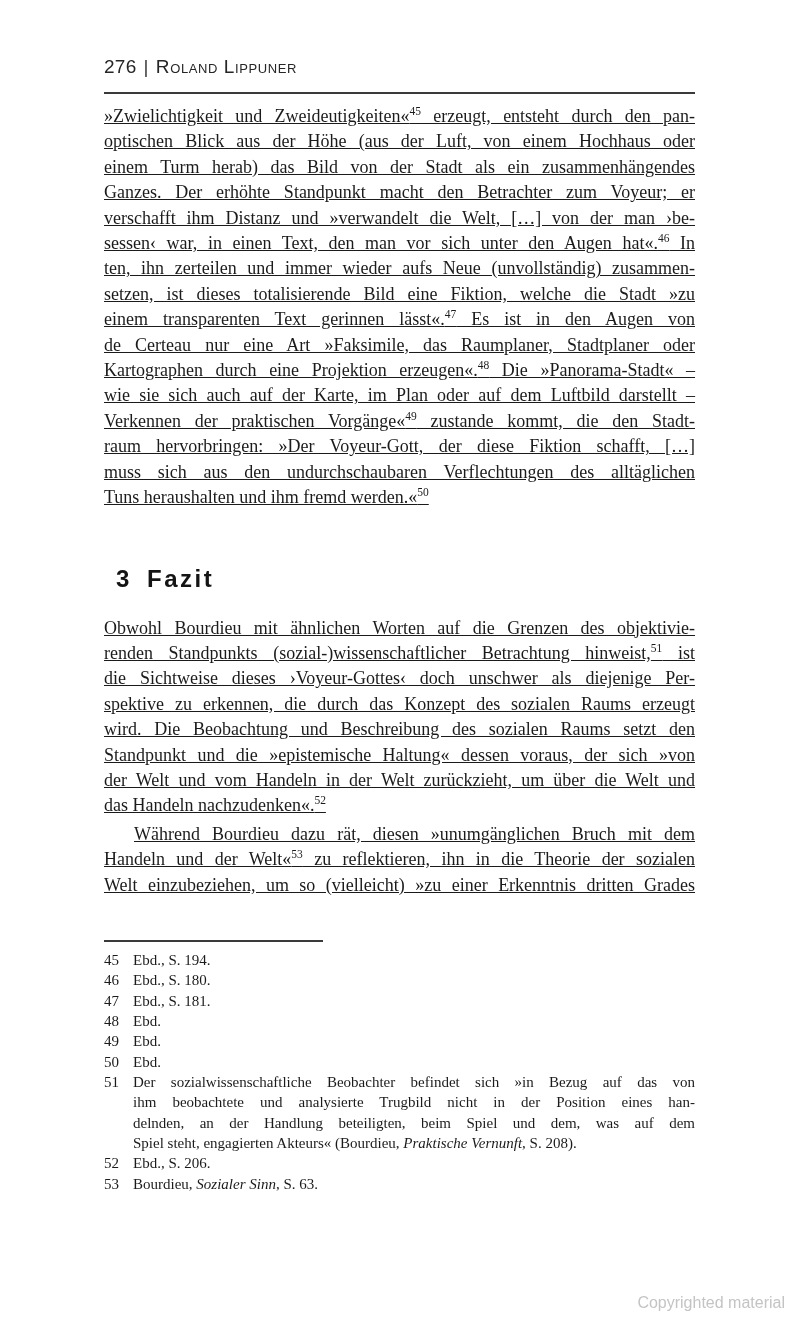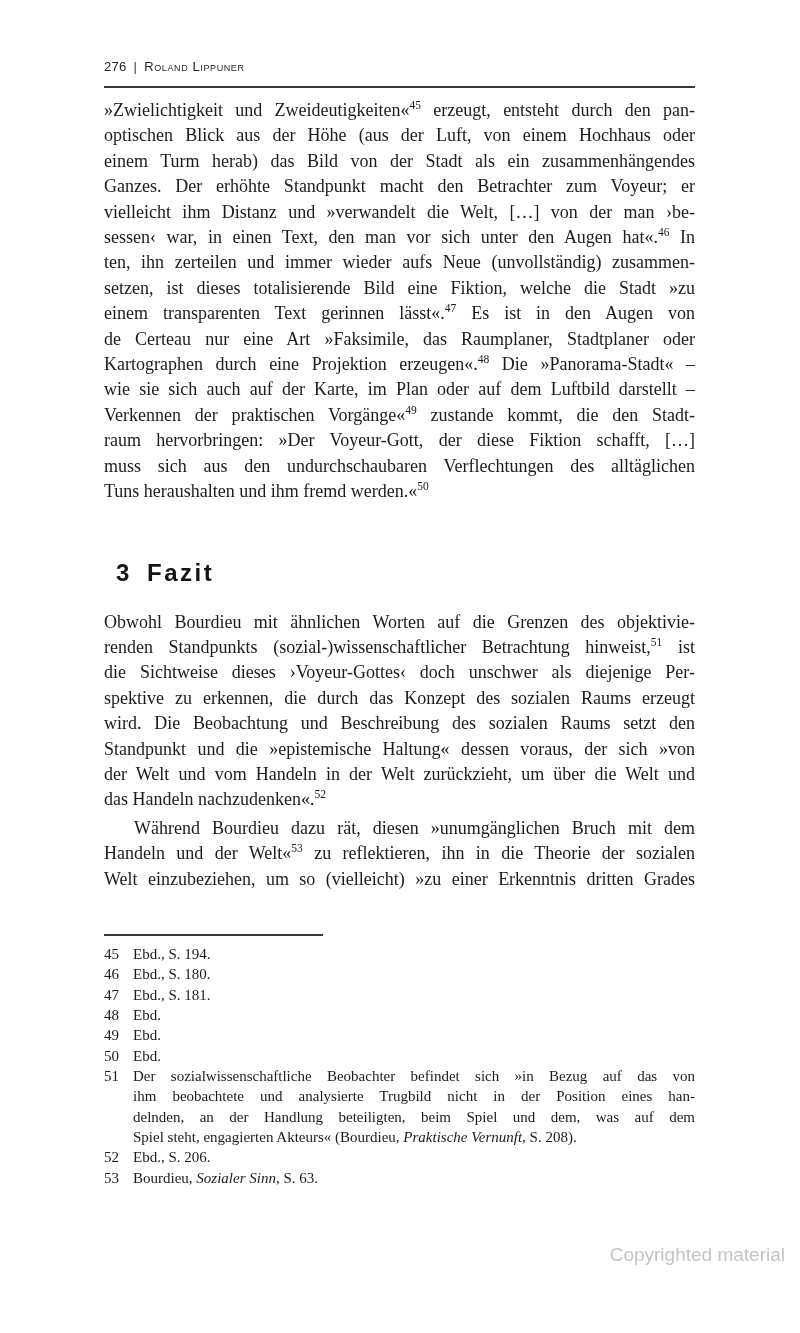--- a/index.html
+++ b/index.html
@@ -14,32 +14,32 @@
   }
   .content {
     position: absolute;
     left: 104px;
     top: 0;
     width: 591px;
   }
   
   .running-header {
     margin-top: 57px;
-    padding-bottom: 9px;
+    padding-bottom: 15px;
     border-bottom: 2px solid #3a3a3a;
     font-family: "Liberation Sans", sans-serif;
-    font-size: 13px;
+    font-size: 19px;
     line-height: 20px;
     color: #262626;
     letter-spacing: 0.3px;
   }
   .running-header .divider { margin: 0 7px; color: #3a3a3a; }
   .running-header .author { font-variant: small-caps; letter-spacing: 0.6px; }
   
-  .para { font-size: 18px; color: #1b1b1b; }
+  .para { font-size: 18px; color: #1b1b1b; text-decoration: underline; }
   .line {
     line-height: 25.4px;
     text-align: justify;
     text-align-last: justify;
   }
   .line.nj { text-align-last: left; }
   .line.ind { text-indent: 30px; }
   .sup {
     font-size: 11.5px;
     line-height: 0;
@@ -73,42 +73,42 @@
   }
   .fn-row { display: flex; }
   .fn-num { flex: 0 0 29px; width: 29px; line-height: 20.35px; }
   .fn-body { flex: 1; min-width: 0; }
   .footnotes .line { line-height: 20.35px; }
   .fn-body em { font-style: italic; }
   
   .watermark {
     position: absolute;
     right: 15px;
-    top: 1244px;
+    top: 1294px;
     font-family: "Liberation Sans", sans-serif;
-    font-size: 19px;
+    font-size: 16px;
     color: #c4c4c4;
   }
 </style>
 </head>
 <body>
 
 <div class="page">
   <div class="content">
 
     <div class="running-header">
       <span>276</span><span class="divider">|</span><span class="author">Roland Lippuner</span>
     </div>
 
     <div class="para p1">
         <div class="line">»Zwielichtigkeit und Zweideutigkeiten«<span class="sup">45</span> erzeugt, entsteht durch den pan-</div>
         <div class="line">optischen Blick aus der Höhe (aus der Luft, von einem Hochhaus oder</div>
         <div class="line">einem Turm herab) das Bild von der Stadt als ein zusammenhängendes</div>
         <div class="line">Ganzes. Der erhöhte Standpunkt macht den Betrachter zum Voyeur; er</div>
-        <div class="line">vielleicht ihm Distanz und »verwandelt die Welt, […] von der man ›be-</div>
+        <div class="line">verschafft ihm Distanz und »verwandelt die Welt, […] von der man ›be-</div>
         <div class="line">sessen‹ war, in einen Text, den man vor sich unter den Augen hat«.<span class="sup">46</span> In</div>
         <div class="line">ten, ihn zerteilen und immer wieder aufs Neue (unvollständig) zusammen-</div>
         <div class="line">setzen, ist dieses totalisierende Bild eine Fiktion, welche die Stadt »zu</div>
         <div class="line">einem transparenten Text gerinnen lässt«.<span class="sup">47</span> Es ist in den Augen von</div>
         <div class="line">de Certeau nur eine Art »Faksimile, das Raumplaner, Stadtplaner oder</div>
         <div class="line">Kartographen durch eine Projektion erzeugen«.<span class="sup">48</span> Die »Panorama-Stadt« –</div>
         <div class="line">wie sie sich auch auf der Karte, im Plan oder auf dem Luftbild darstellt –</div>
         <div class="line">Verkennen der praktischen Vorgänge«<span class="sup">49</span> zustande kommt, die den Stadt-</div>
         <div class="line">raum hervorbringen: »Der Voyeur-Gott, der diese Fiktion schafft, […]</div>
         <div class="line">muss sich aus den undurchschaubaren Verflechtungen des alltäglichen</div>

